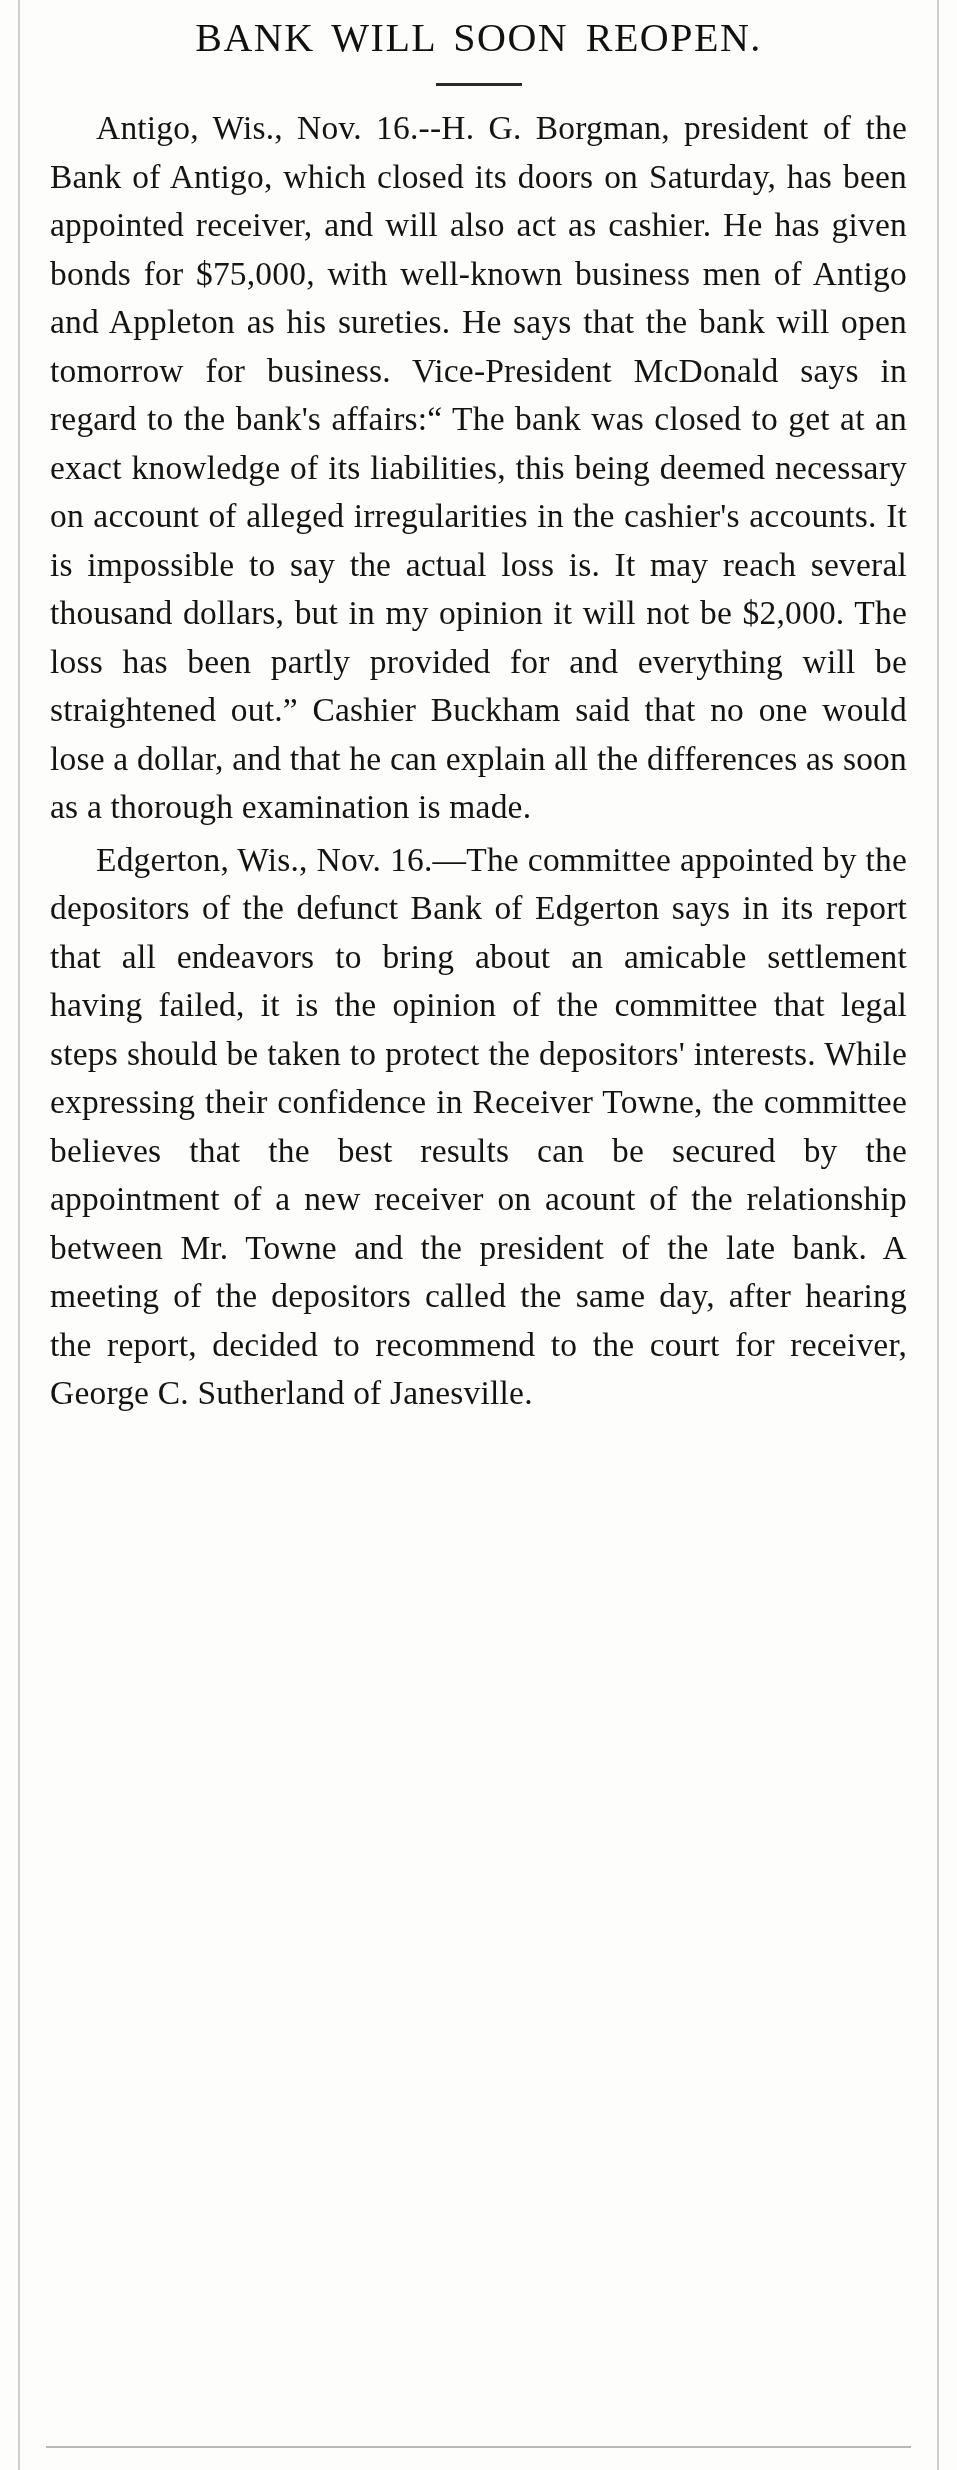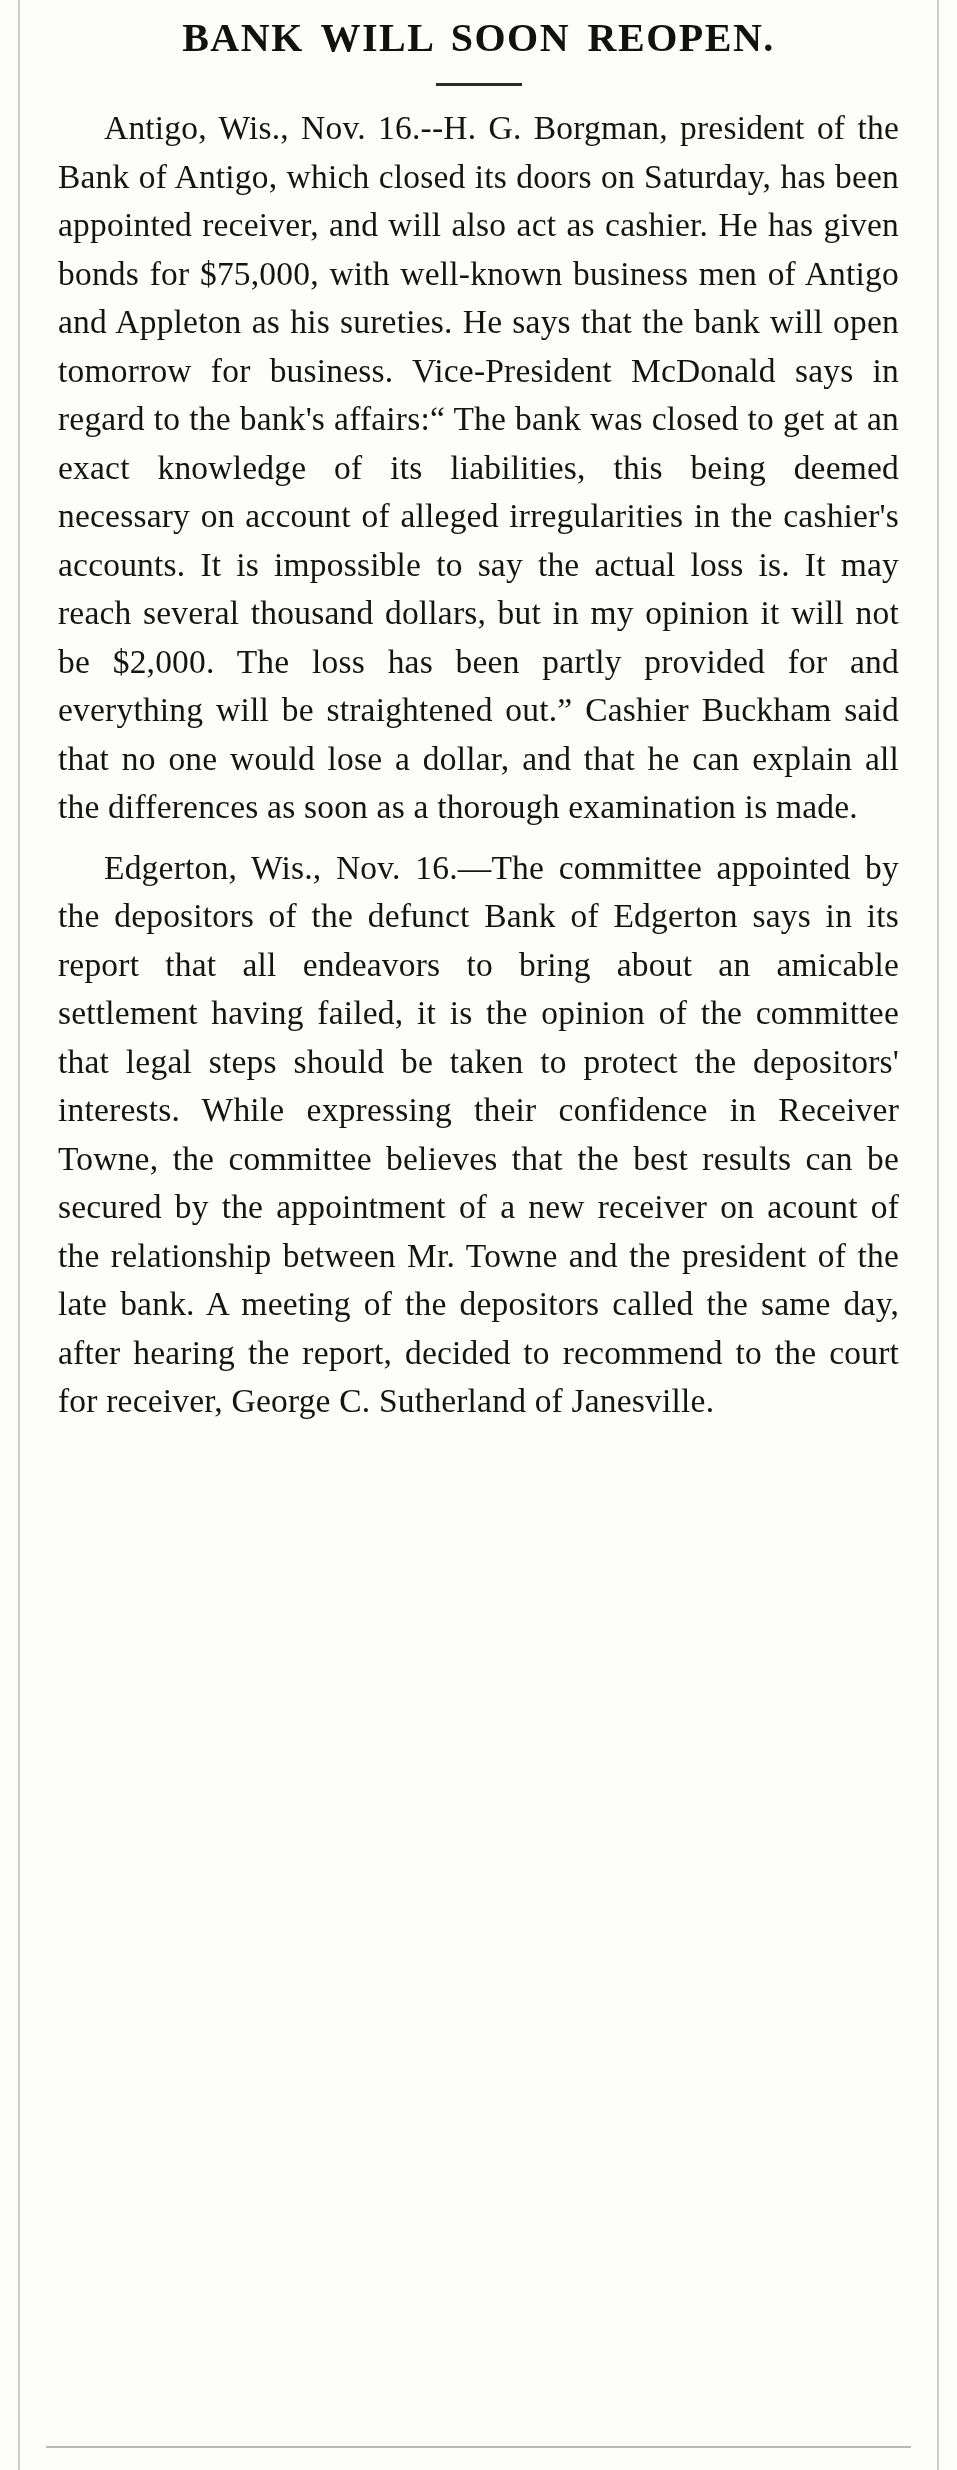--- a/index.html
+++ b/index.html
@@ -33,37 +33,37 @@
     width: 2px;
     background: #cfcfc9;
   }
   .col-rule-left { left: 18px; }
   .col-rule-right { right: 18px; }
 
   .headline {
     text-align: center;
     font-size: 40px;
     letter-spacing: 1.5px;
-    font-weight: bold;
+    font-weight: normal;
     margin: 0;
     padding-top: 14px;
     padding-bottom: 6px;
     word-spacing: 6px;
     color: #111;
   }
 
   .rule-short {
     width: 86px;
     height: 3px;
     background: #2a2a2a;
     margin: 16px auto 18px auto;
   }
 
   .article p {
-    margin: 12px;
+    margin: 4px;
     font-size: 33.5px;
     line-height: 48.5px;
     text-align: justify;
     text-justify: inter-word;
     text-indent: 46px;
     color: #141414;
     letter-spacing: 0.2px;
   }
 
   .article p + p {

